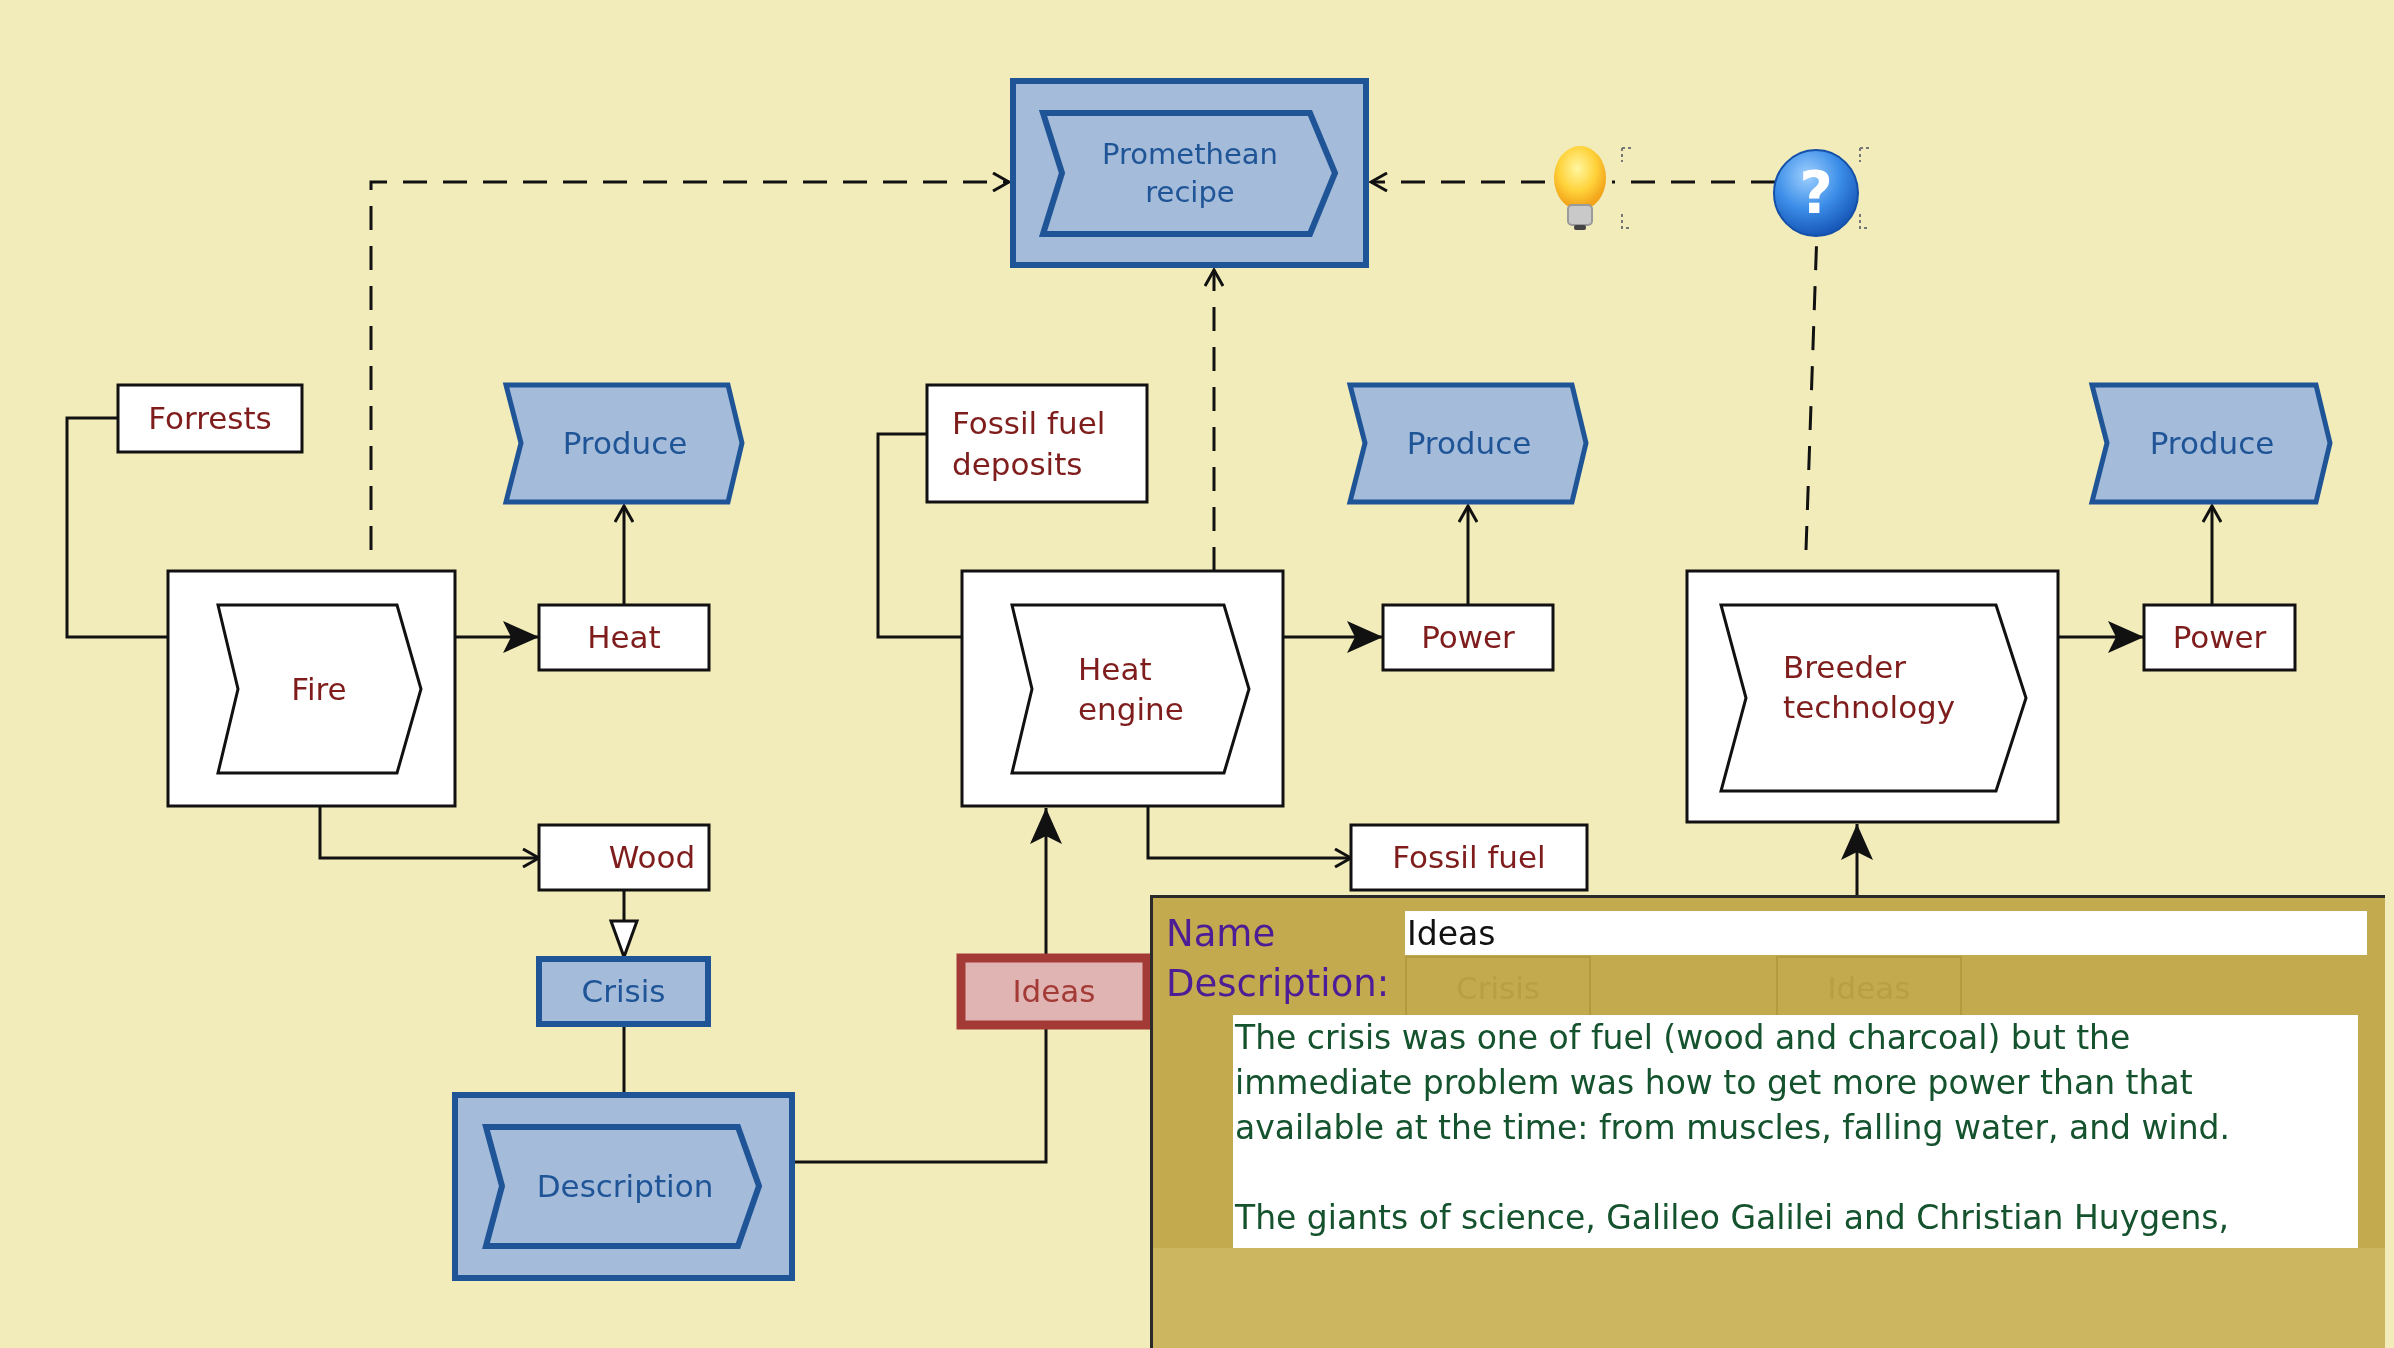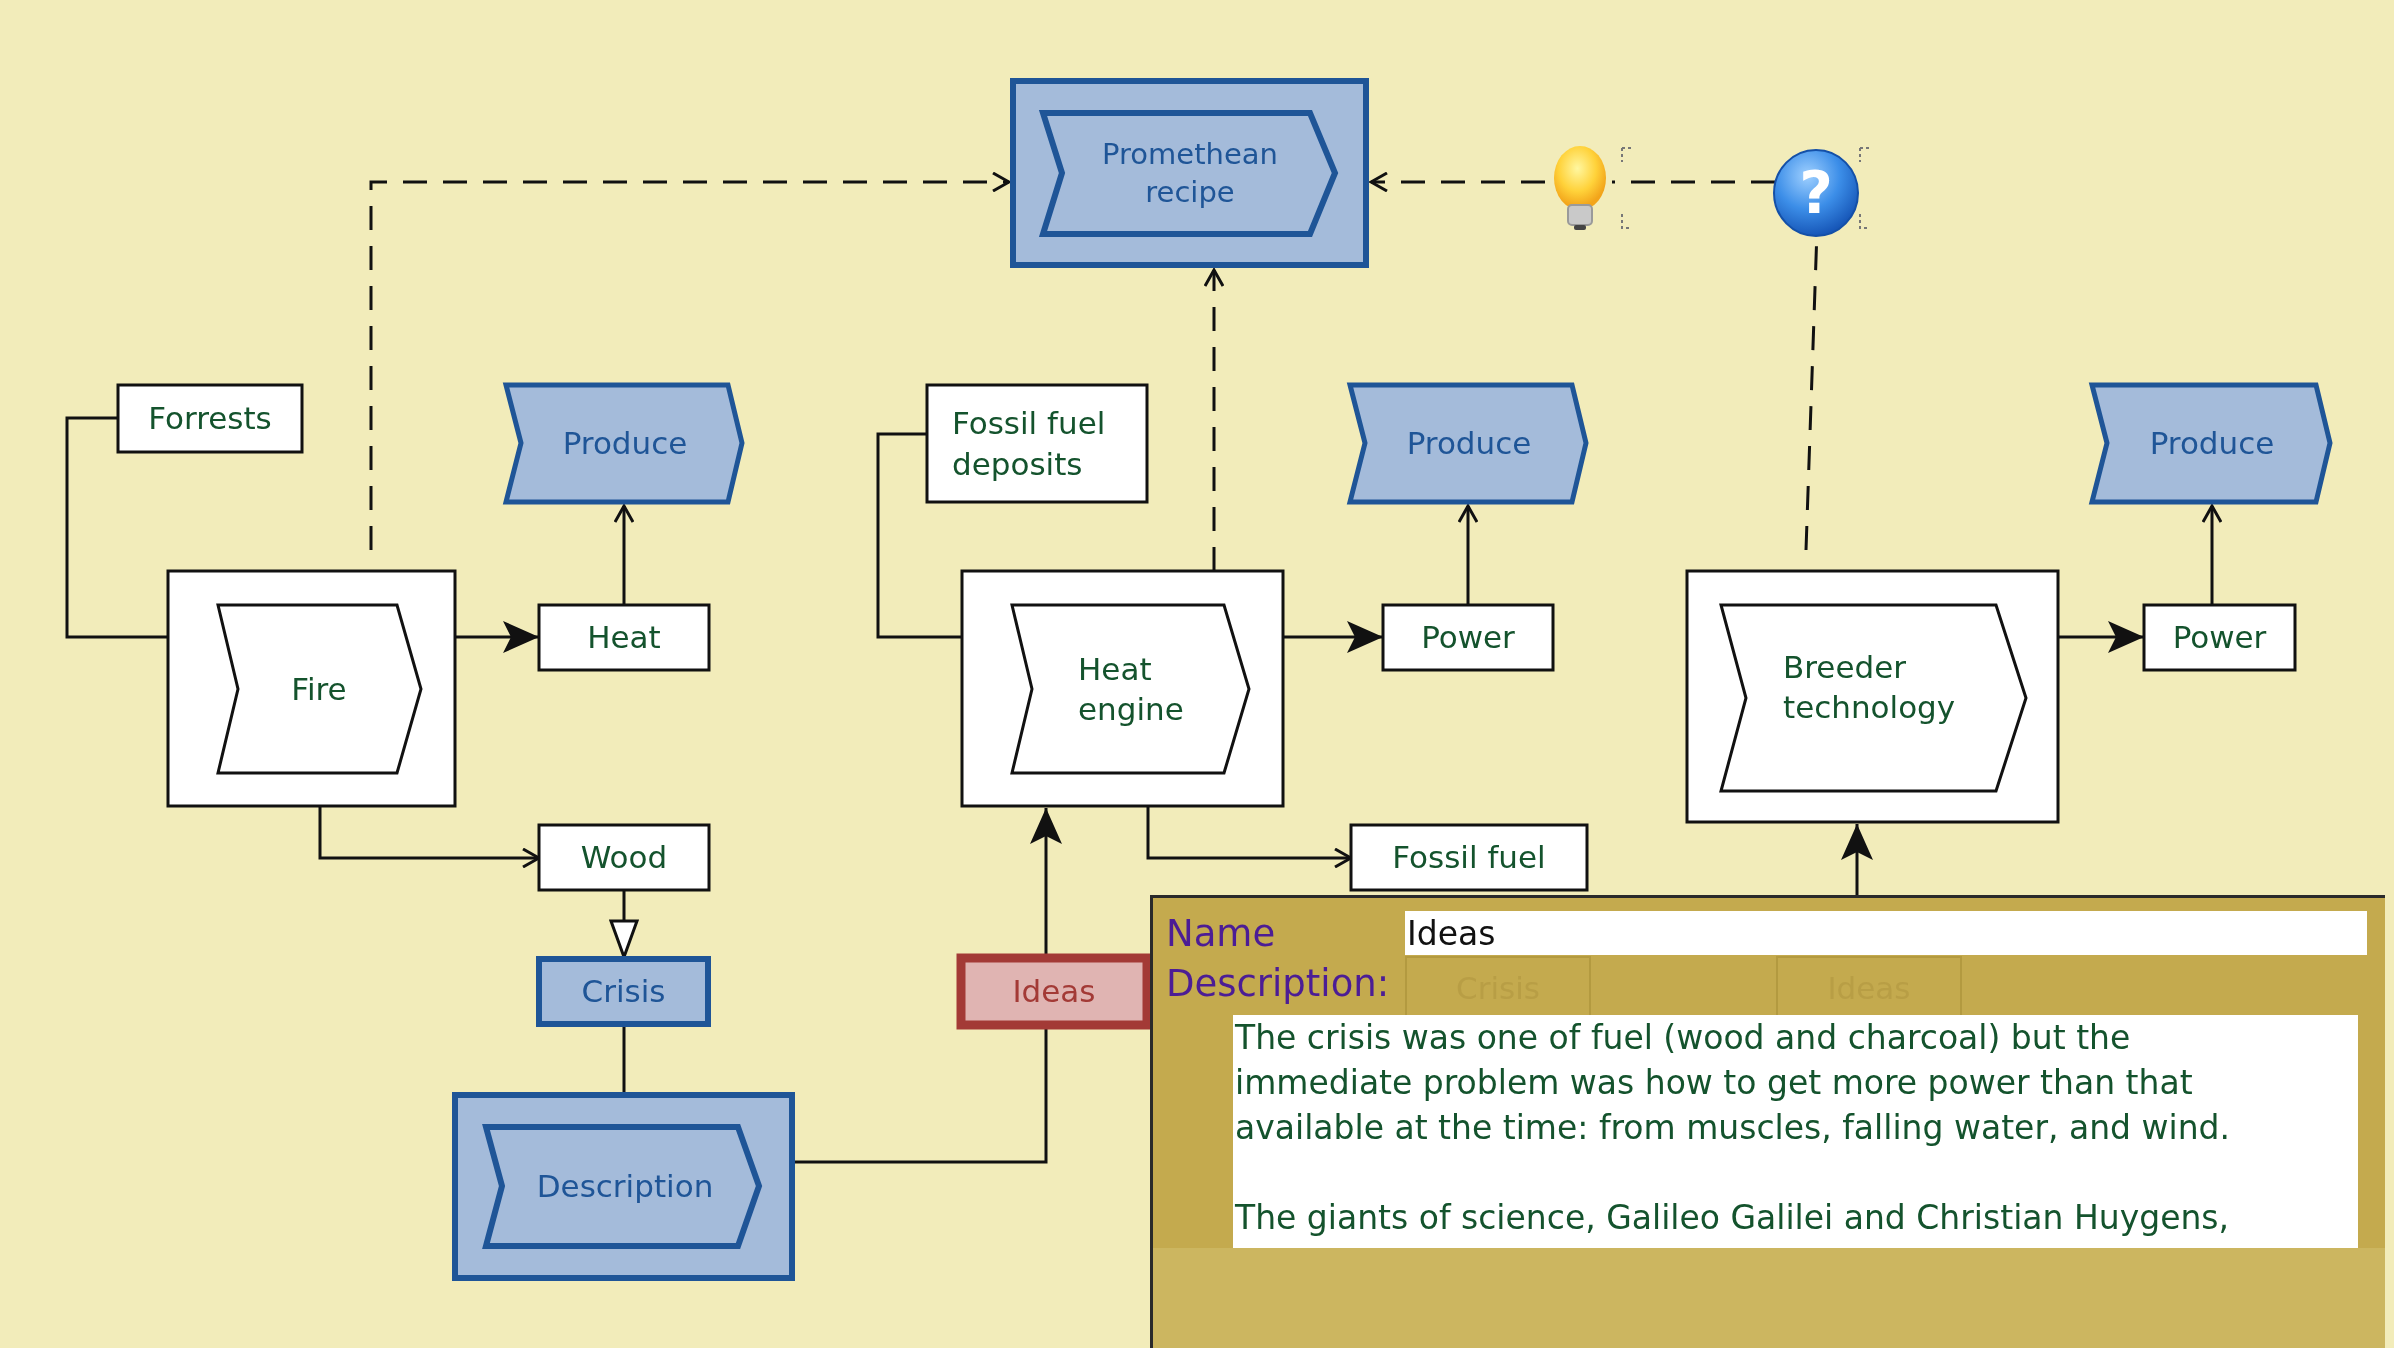--- a/index.html
+++ b/index.html
@@ -1,20 +1,20 @@
 <!DOCTYPE html>
 <html><head>
 <meta charset="utf-8">
 <style>
   html, body { margin:0; padding:0; }
   body { width:2394px; height:1348px; overflow:hidden; background:#F2ECBA; position:relative;
          font-family:"DejaVu Sans", sans-serif; }
   #canvas { position:absolute; left:0; top:0; }
   .lbl { position:absolute; display:flex; align-items:center; justify-content:center; text-align:center;
-         font-size:31px; line-height:1.3; color:#14532d; pointer-events:none; white-space:pre-line; }
+         font-size:31px; line-height:1.3; color:#7f1d1d; pointer-events:none; white-space:pre-line; }
   .lbl.blue { color:#1F5597; }
   .lbl.red { color:#A33A36; }
   .lbl.left { justify-content:flex-start; text-align:left; }
   
   #panel { position:absolute; left:1150px; top:895px; width:1235px; height:453px;
            background:#C4AA4E; border:3px solid #2a2a2a; border-right:none; border-bottom:none; box-sizing:border-box; }
   #panel .footer { position:absolute; left:0; right:0; bottom:0; height:100px; background:#CCB660; }
   #panel .plabel { position:absolute; font-size:37px; color:#4c1d95; }
   #name-input { position:absolute; left:252px; top:13px; width:962px; height:44px; background:#fff; border:none;
                 font-family:"DejaVu Sans", sans-serif; font-size:33px; color:#111; padding:0 2px; box-sizing:border-box; outline:none; }
@@ -129,21 +129,21 @@
     <path d="M1860,148 L1860,162 M1860,148 L1870,148 M1860,214 L1860,228 L1870,228" stroke="#777" stroke-width="2" stroke-dasharray="3,3" fill="none"></path>
   </g>
 </svg>
 
 <div class="lbl blue" style="left:1060px;top:113px;width:260px;height:121px;font-size:29px;">Promethean
 recipe</div>
 <div class="lbl" style="left:118px;top:385px;width:184px;height:67px;">Forrests</div>
 <div class="lbl blue" style="left:520px;top:385px;width:210px;height:117px;">Produce</div>
 <div class="lbl" style="left:238px;top:605px;width:162px;height:168px;">Fire</div>
 <div class="lbl" style="left:539px;top:605px;width:170px;height:65px;">Heat</div>
-<div class="lbl" style="left:539px;top:825px;width:170px;height:65px;">Wood</div>
+<div class="lbl" style="left:539px;top:825px;width:170px;height:65px;padding-left:28px;">Wood</div>
 <div class="lbl blue" style="left:539px;top:959px;width:169px;height:65px;">Crisis</div>
 <div class="lbl blue" style="left:500px;top:1127px;width:250px;height:119px;">Description</div>
 <div class="lbl red" style="left:961px;top:958px;width:186px;height:67px;">Ideas</div>
 <div class="lbl left" style="left:952px;top:385px;width:195px;height:117px;">Fossil fuel
 deposits</div>
 <div class="lbl left" style="left:1078px;top:605px;width:150px;height:168px;">Heat
 engine</div>
 <div class="lbl blue" style="left:1364px;top:385px;width:210px;height:117px;">Produce</div>
 <div class="lbl" style="left:1383px;top:605px;width:170px;height:65px;">Power</div>
 <div class="lbl" style="left:1351px;top:825px;width:236px;height:65px;">Fossil fuel</div>

